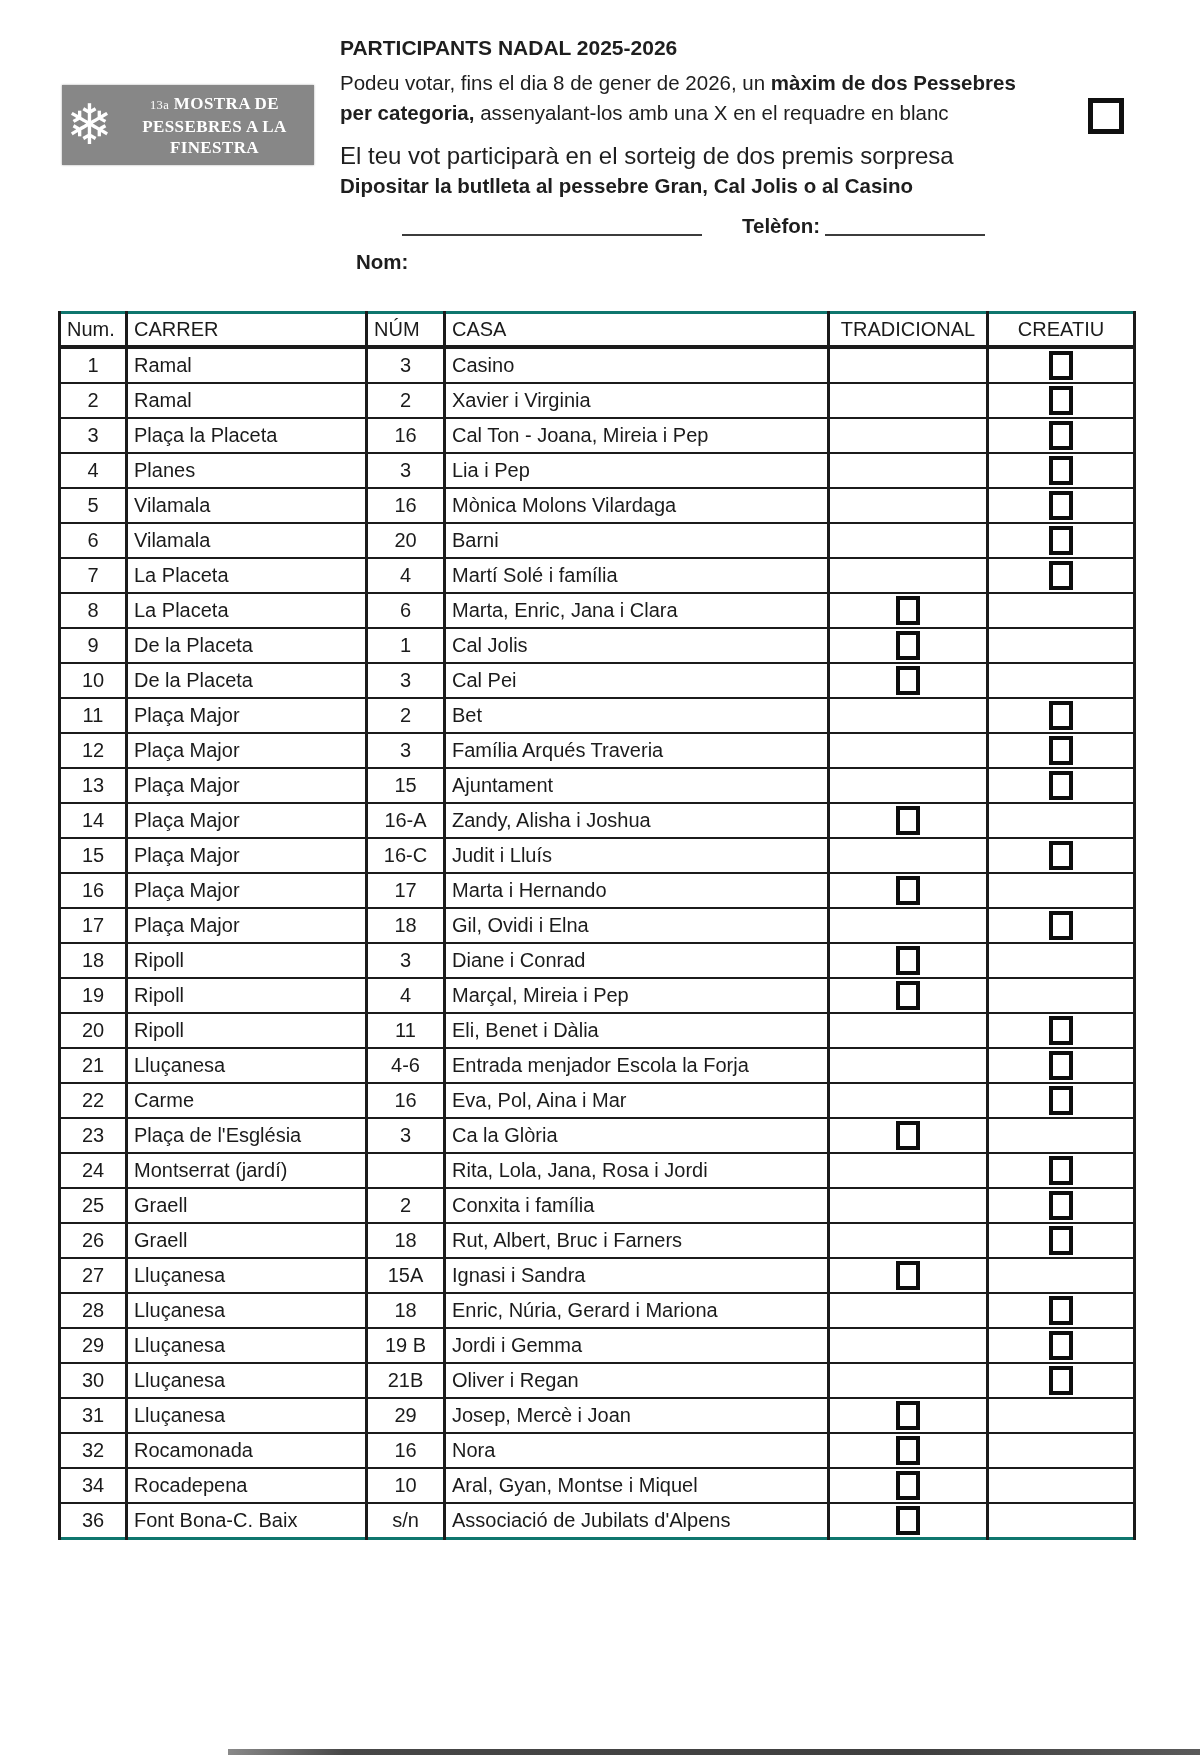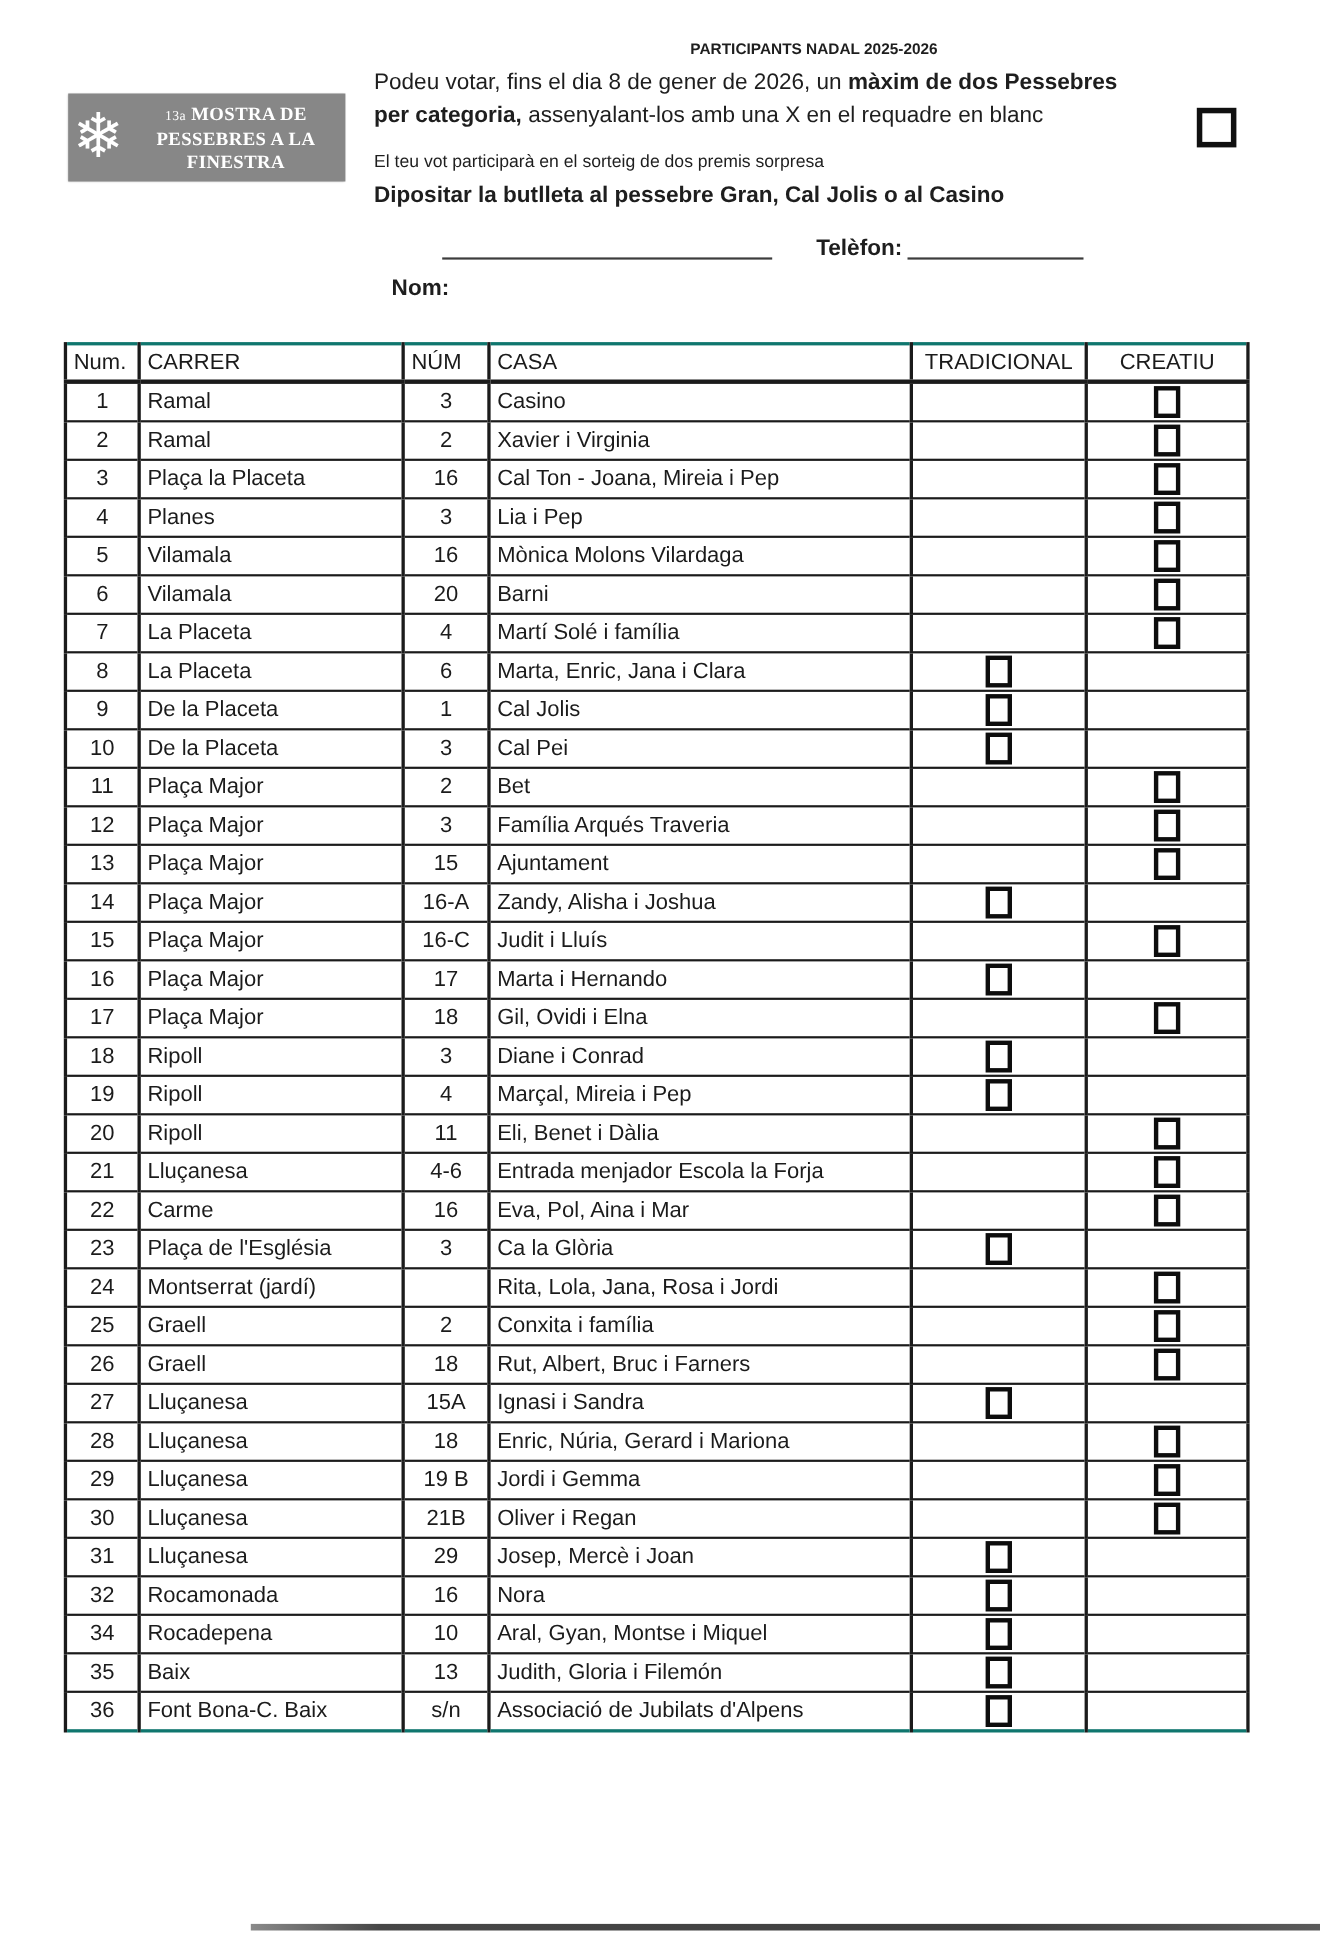--- a/index.html
+++ b/index.html
@@ -17,24 +17,24 @@
     display:flex; align-items:center;
     font-family:"Liberation Serif", serif;
     box-shadow:0 0 2px rgba(0,0,0,.35);
   }
   .snowflake { font-size:56px; line-height:1; margin-left:4px; margin-right:2px; }
   .logo-text { flex:1; text-align:center; font-size:17px; line-height:21px; letter-spacing:.4px; font-weight:bold; }
   .edition { font-size:12.5px; font-weight:normal; }
 
   
   .header-block { position:absolute; left:340px; top:36px; width:800px; }
-  .doc-title { font-size:14px; font-weight:bold; margin:0 0 8px 0;text-align:center; }
+  .doc-title { font-size:21px; font-weight:bold; margin:0 0 8px 0; }
   .intro { font-size:20.5px; line-height:30px; margin:0; }
   .intro b { font-weight:bold; }
-  .note  { font-size:16px; line-height:28px; margin:14px 0 0 0; }
+  .note  { font-size:24px; line-height:28px; margin:14px 0 0 0; }
   .deposit { font-size:20.5px; font-weight:bold; line-height:28px; margin:2px 0 0 0; }
   .cbx-sample {
     position:absolute; left:748px; top:62px;
     width:26px; height:26px; border:5px solid #101010; background:#fff;
   }
   .fields { position:absolute; left:340px; top:210px; width:780px; height:30px; font-size:20.5px; font-weight:bold; }
   .nom-label { position:absolute; left:16px; top:0;margin-top:40px; }
   .nom-line { position:absolute; left:62px; top:24px; width:300px; height:0; border-bottom:2px solid #3c3c3c; }
   .tel-label { position:absolute; left:402px; top:4px; }
   .tel-line { position:absolute; left:485px; top:24px; width:160px; height:0; border-bottom:2px solid #3c3c3c; }
@@ -438,30 +438,20 @@
           <td class="c-num">34</td>
           <td class="c-carrer">Rocadepena</td>
           <td class="c-numero">10</td>
           <td class="c-casa">Aral, Gyan, Montse i Miquel</td>
           <td class="c-vote">
             <div class="cbx"></div>
           </td>
           <td class="c-vote"></td>
         </tr>
         <tr>
-          <td class="c-num">35</td>
-          <td class="c-carrer">Baix</td>
-          <td class="c-numero">13</td>
-          <td class="c-casa">Judith, Gloria i Filemón</td>
-          <td class="c-vote">
-            <div class="cbx"></div>
-          </td>
-          <td class="c-vote"></td>
-        </tr>
-        <tr>
           <td class="c-num">36</td>
           <td class="c-carrer">Font Bona-C. Baix</td>
           <td class="c-numero">s/n</td>
           <td class="c-casa">Associació de Jubilats d'Alpens</td>
           <td class="c-vote">
             <div class="cbx"></div>
           </td>
           <td class="c-vote"></td>
         </tr>
       </tbody>

